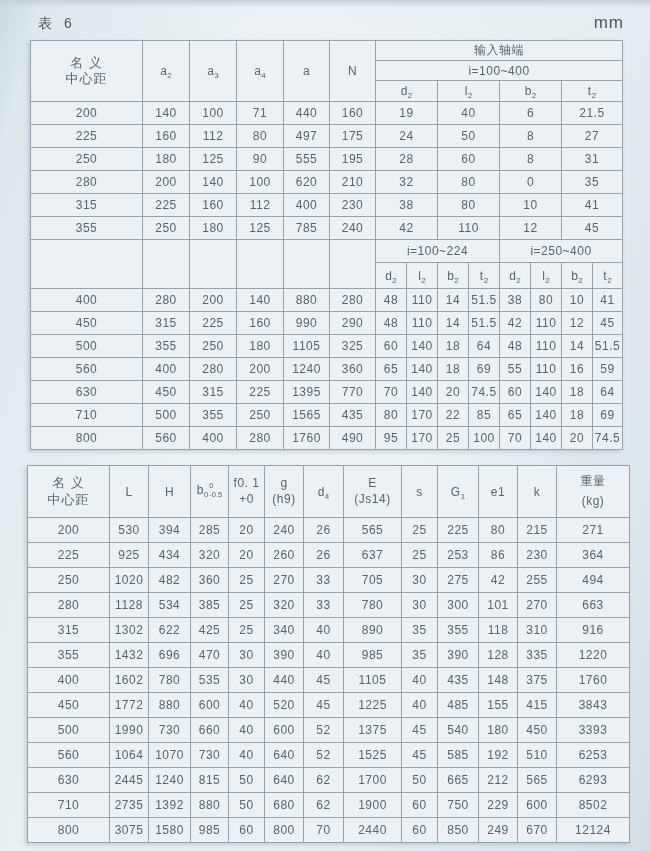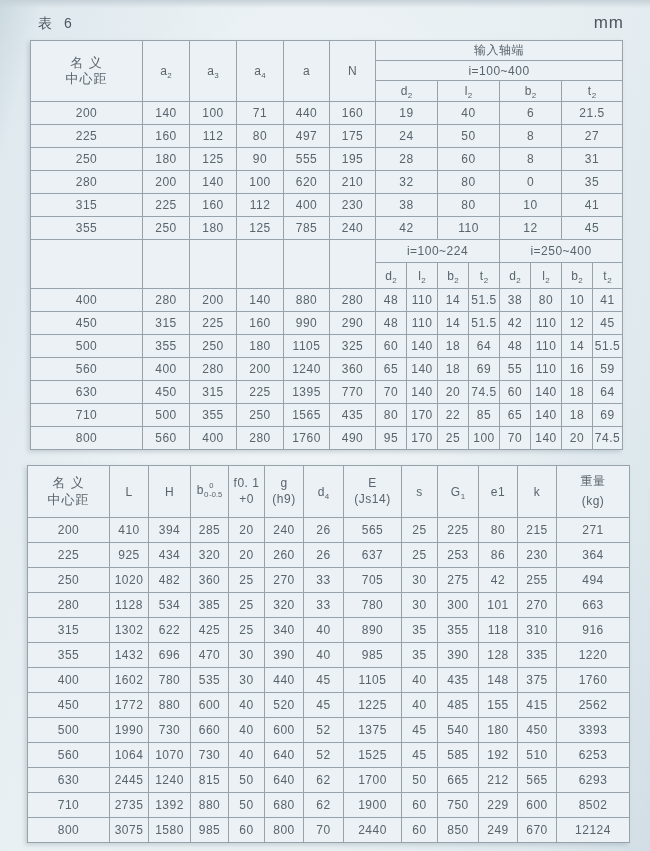--- a/index.html
+++ b/index.html
@@ -368,21 +368,21 @@
         <th>k</th>
         <th class="wt-cell">
           <div>重量</div>
             <div>(kg)</div>
         </th>
       </tr>
     </thead>
     <tbody id="t2-body">
         <tr>
           <td>200</td>
-          <td>410</td>
+          <td>530</td>
           <td>394</td>
           <td>285</td>
           <td>20</td>
           <td>240</td>
           <td>26</td>
           <td>565</td>
           <td>25</td>
           <td>225</td>
           <td>80</td>
           <td>215</td>
@@ -484,21 +484,21 @@
           <td>880</td>
           <td>600</td>
           <td>40</td>
           <td>520</td>
           <td>45</td>
           <td>1225</td>
           <td>40</td>
           <td>485</td>
           <td>155</td>
           <td>415</td>
-          <td>2562</td>
+          <td>3843</td>
         </tr>
         <tr>
           <td>500</td>
           <td>1990</td>
           <td>730</td>
           <td>660</td>
           <td>40</td>
           <td>600</td>
           <td>52</td>
           <td>1375</td>

